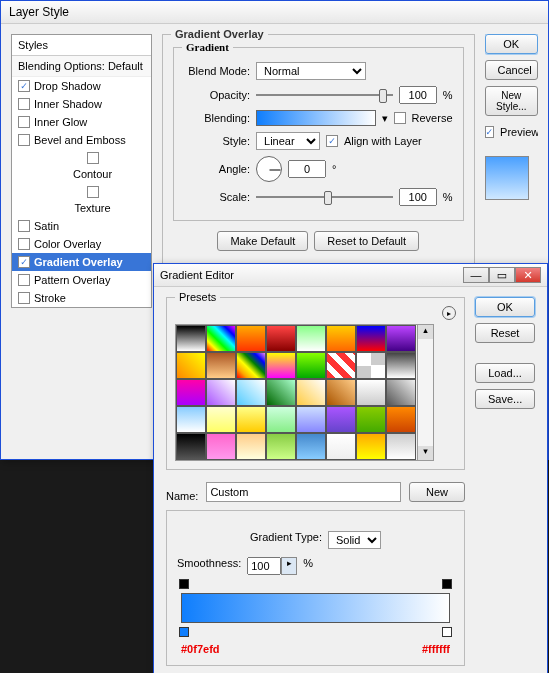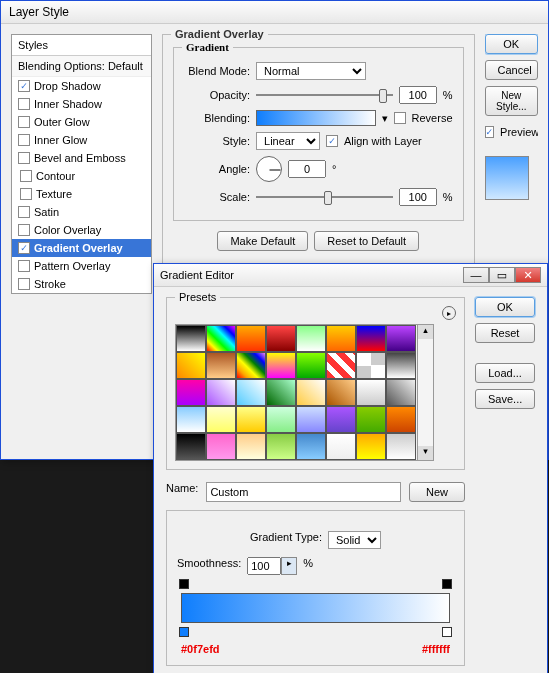--- a/index.html
+++ b/index.html
@@ -5,21 +5,21 @@
 * { box-sizing: border-box; font-family: "Segoe UI", Tahoma, sans-serif; font-size: 11px; }
 body { margin: 0; background: #1a1a1a; width: 549px; height: 673px; overflow: hidden; position: relative; }
 .dialog { position: absolute; background: #f0f0f0; border: 1px solid #1d4ed8; box-shadow: 2px 2px 8px rgba(0,0,0,0.3); }
 .titlebar { background: linear-gradient(#fdfdfd, #e8e8e8); padding: 4px 8px; border-bottom: 1px solid #ccc; font-size: 12px; }
 .dlg-body { display: flex; padding: 10px; gap: 10px; }
 .styles-panel { border: 1px solid #999; background: #fff; width: 145px; padding: 0; }
 .styles-head { padding: 4px 6px; border-bottom: 1px solid #ccc; }
 .styles-sub { padding: 4px 6px; border-bottom: 1px solid #eee; background: #f8f8f8; }
 .style-row { display: flex; align-items: center; gap: 4px; padding: 3px 6px; cursor: default; }
 .style-row.selected { background: #3875d7; color: #fff; }
-.style-row.indent { padding-left: 8px; }
+.style-row.indent { padding-left: 28px; flex-direction: column; }
 .chk { width: 12px; height: 12px; border: 1px solid #888; background: #fff; display: inline-flex; align-items: center; justify-content: center; font-size: 9px; color: #3875d7; }
 .style-row.selected .chk { color: #3875d7; background:#fff;}
 .fieldset { border: 1px solid #bbb; padding: 8px 10px 10px; margin: 0; position: relative; }
 .fieldset > .legend { position: absolute; top: -7px; left: 8px; background: #f0f0f0; padding: 0 4px; font-weight: bold; color: #333; }
 .inner-fs { border: 1px solid #bbb; padding: 8px 10px; margin-top: 4px; position: relative; }
 .inner-fs > .legend { position: absolute; top: -7px; left: 8px; background: #f0f0f0; padding: 0 4px; font-weight: bold; font-family: Liberation Serif, serif; }
 .row { display: flex; align-items: center; margin: 6px 0; gap: 6px; }
 .lbl { width: 66px; text-align: right; }
 select, input[type=text] { border: 1px solid #999; background: #fff; padding: 1px 3px; font-size: 11px; }
 .num { width: 38px; text-align: center; }
@@ -44,21 +44,21 @@
 .presets .legend { position:absolute; top:-7px; left:8px; background:#f0f0f0; padding:0 4px;}
 .preset-grid { display:grid; grid-template-columns: repeat(8, 30px); grid-auto-rows: 27px; gap:0; border:1px solid #999; width:243px; max-height:144px; overflow:hidden;}
 .sw { border:1px solid #555; width:30px; height:27px;}
 .preset-wrap { display:flex; }
 .preset-scroll { width:16px; background:#eee; border:1px solid #999; border-left:none; display:flex; flex-direction:column;}
 .sbtn { flex:0 0 14px; text-align:center; font-size:9px; background:#ddd;}
 .preset-arrow { margin-left:auto; width:14px; height:14px; border:1px solid #666; border-radius:50%; display:flex; align-items:center; justify-content:center; font-size:8px;}
 .big-grad { height:30px; border:1px solid #555; background:linear-gradient(90deg,#0f7efd,#ffffff); position:relative; margin:4px 0;}
 .stopbody { position:absolute; width:10px; height:10px; border:1px solid #333;}
 .colortag { color:#e00; font-weight:bold;}
-.name-row { display:flex; align-items:flex-start; gap:8px; margin:12px 0 8px;}
+.name-row { display:flex; align-items:flex-end; gap:8px; margin:12px 0 8px;}
 .name-row input { flex:1; padding:3px;}
 .gt-row { display:flex; align-items:flex-start; gap:6px; margin:8px 0;}
 .spin { display:inline-flex;}
 .spin input{ width:34px;}
 .spin .arr { width:16px; border:1px solid #888; background:#dbe7f4; text-align:center; font-size:9px;}
 .ls-dialog { top:0; left:0; width:549px; height:460px;}
 .ls-right { width:55px; display:flex; flex-direction:column; gap:6px; overflow:hidden;}
 </style>
 </head>
 <body>
@@ -70,24 +70,20 @@
       <div class="styles-head">Styles</div>
       <div class="styles-sub">Blending Options: Default</div>
       <div id="style-items">
           <div class="style-row">
             <span class="chk">✓</span>
             <span>Drop Shadow</span>
           </div>
           <div class="style-row">
             <span class="chk"></span>
             <span>Inner Shadow</span>
-          </div>
-          <div class="style-row">
-            <span class="chk"></span>
-            <span>Outer Glow</span>
           </div>
           <div class="style-row">
             <span class="chk"></span>
             <span>Inner Glow</span>
           </div>
           <div class="style-row">
             <span class="chk"></span>
             <span>Bevel and Emboss</span>
           </div>
           <div class="style-row indent">

